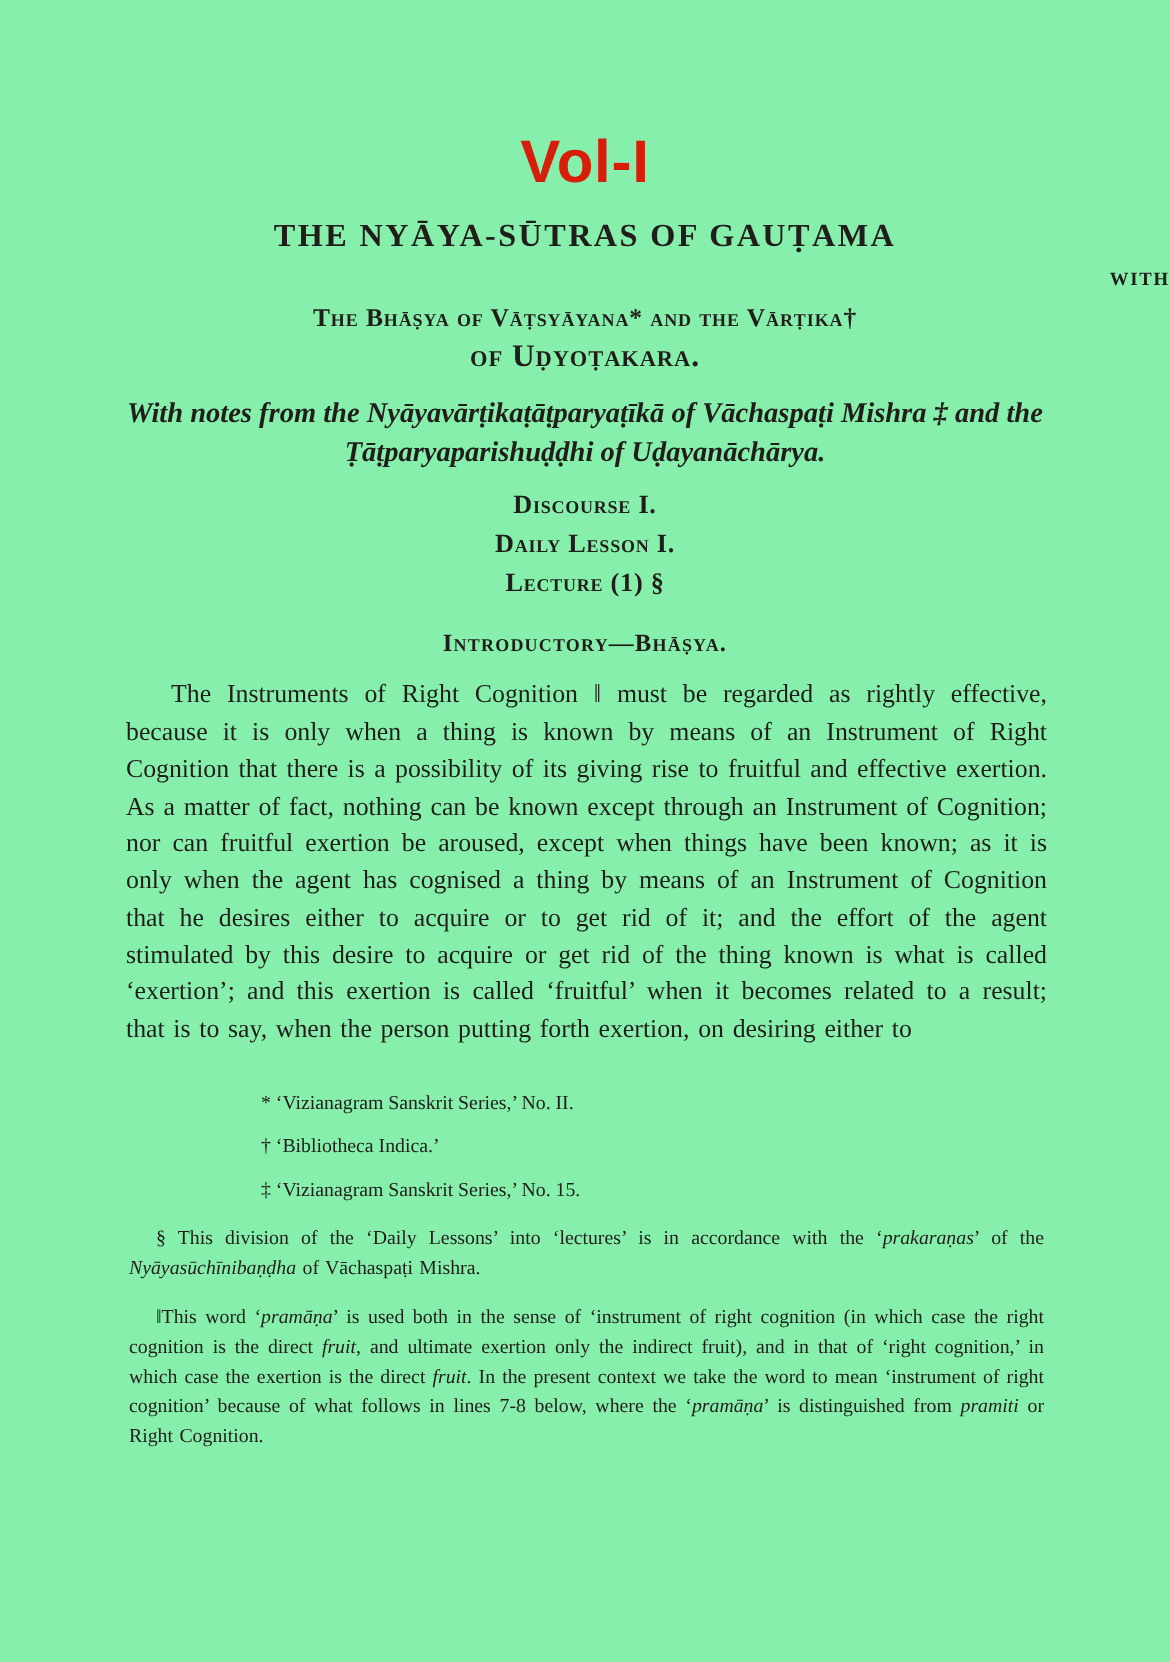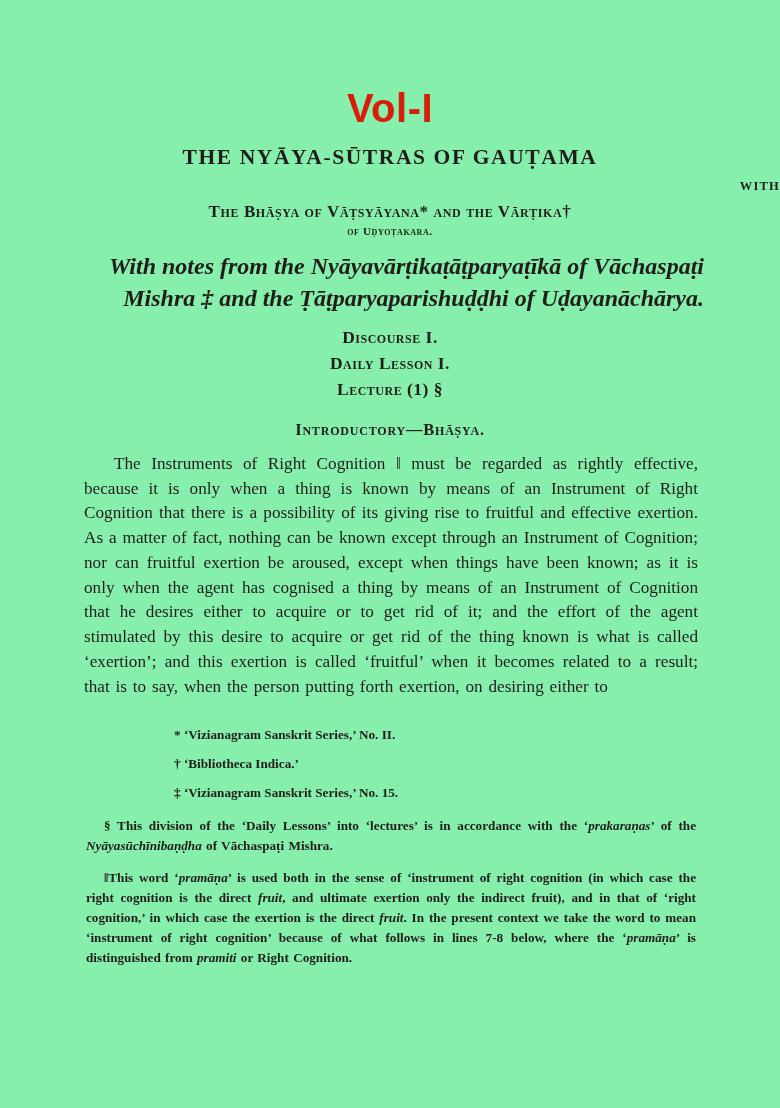--- a/index.html
+++ b/index.html
@@ -40,30 +40,30 @@
   }
   .bhashya-line {
     text-align: center;
     font-size: 17px;
     font-weight: 700;
     letter-spacing: 0.6px;
     margin: 0 0 3px 0;
   }
   .of-line {
     text-align: center;
-    font-size: 11px;
+    font-size: 21px;
     font-weight: 700;
     letter-spacing: 0.6px;
     margin: 0 0 13px 0;
   }
   .notes-line {
     font-style: italic;
     font-weight: 700;
-    font-size: 24px;
-    text-align: right;
+    font-size: 19px;
+    text-align: center;
     max-width: 628px;
     margin: 0 auto 12px auto;
     line-height: 1.35;
   }
   .heading {
     text-align: center;
     font-size: 17.5px;
     font-weight: 700;
     letter-spacing: 0.5px;
     margin: 3px 0 5px 0;
@@ -90,21 +90,20 @@
     line-height: 1.44;
     text-align: justify;
     text-indent: 30px;
     word-spacing: 1.5px;
   }
   .footnotes { margin: 26px 84px 0 86px; }
   .footnote {
     font-size: 13.2px;
     line-height: 1.5;
     margin: 0 0 6px 0;
-    font-weight: bold;
   }
   .fn-short { margin-left: 88px; margin-bottom: 9px; }
   .fn-long {
     text-align: justify;
     text-indent: 18px;
     margin-top: 13px;
     word-spacing: 1px;
   }
   .em { font-style: italic; }
 </style>

